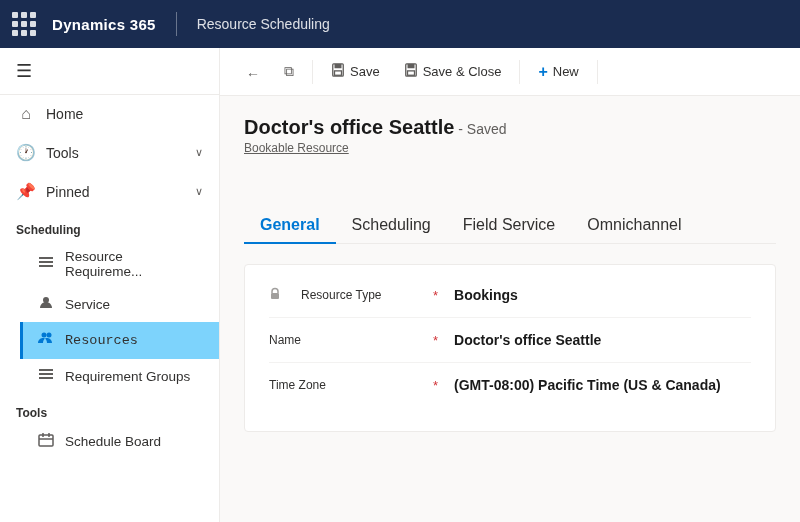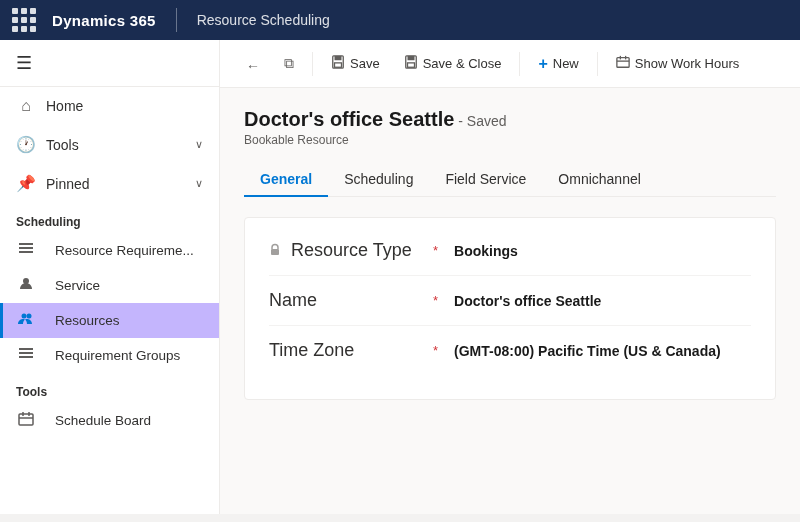--- a/index.html
+++ b/index.html
@@ -2,21 +2,21 @@
 <html><head>
   <meta charset="utf-8">
   <style>
     * { box-sizing: border-box; margin: 0; padding: 0; }
     body { font-family: 'Segoe UI', Arial, sans-serif; font-size: 14px; background: #f3f2f1; width: 800px; height: 522px; overflow: hidden; }
 
     
     .top-bar {
       background: #1a2c50;
       color: white;
-      height: 40px;
+      height: 48px;
       display: flex;
       align-items: center;
       padding: 14px 12px;
       gap: 16px;
     }
     .top-bar-dots {
       display: grid;
       grid-template-columns: repeat(3,6px);
       grid-template-rows: repeat(3,6px);
       gap: 3px;
@@ -87,27 +87,29 @@
       font-weight: 700;
       color: #323130;
       text-transform: none;
     }
     .sidebar-item {
       display: flex;
       align-items: center;
       padding: 8px 16px 8px 14px;
       cursor: pointer;
       color: #323130;
-      gap: 20px;
+      gap: 10px;
       font-size: 13.5px;
       border-left: 3px solid transparent;
+      margin-left: 20px;
     }
     .sidebar-item.active {
       border-left: 3px solid #0078d4;
-      background: #c4b5fd;
+      background: #7dd3fc;
+      font-family: Liberation Mono, monospace;
     }
     .sidebar-item .icon { font-size: 15px; color: #605e5c; width: 18px; text-align: center; }
 
     
     .main-content {
       flex: 1;
       display: flex;
       flex-direction: column;
       background: #faf9f8;
       overflow: hidden;
@@ -154,36 +156,38 @@
     .record-saved {
       font-size: 14px;
       color: #605e5c;
       font-weight: 400;
     }
     .record-subtitle {
       font-size: 12px;
       color: #605e5c;
       margin-top: 2px;
       margin-bottom: 16px;
+      text-decoration: underline;
     }
 
     
     .tabs {
       display: flex;
       gap: 0;
       border-bottom: 1px solid #edebe9;
       margin-bottom: 20px;
     }
     .tab {
       padding: 8px 16px;
       cursor: pointer;
-      font-size: 14px;
+      font-size: 16px;
       color: #323130;
       border-bottom: 2px solid transparent;
       margin-bottom: -1px;
+      margin-top: 37px;
     }
     .tab.active {
       color: #0078d4;
       border-bottom: 2px solid #0078d4;
       font-weight: 600;
     }
 
     
     .form-card {
       background: #fff;
@@ -194,25 +198,25 @@
     .form-field {
       display: flex;
       align-items: center;
       padding: 14px 0;
       border-bottom: 1px solid #f3f2f1;
     }
     .form-field:last-child { border-bottom: none; }
     .field-label {
       display: flex;
       align-items: center;
-      gap: 10px;
+      gap: 20px;
       width: 160px;
       flex-shrink: 0;
       color: #323130;
-      font-size: 18px;
+      font-size: 12px;
     }
     .field-label .lock-icon { font-size: 12px; color: #a19f9d; }
     .field-required {
       color: #d13438;
       margin-left: 4px;
       font-size: 13px;
     }
     .field-value {
       font-size: 14px;
       font-weight: 600;
@@ -345,31 +349,20 @@
             </svg>
         </span>
         <span>Save &amp; Close</span>
       </button>
       <div class="toolbar-divider"></div>
       <button class="toolbar-btn new-btn">
         <span class="btn-icon" style="color:#0078d4;font-weight:700;font-size:16px;">+</span>
         <span>New</span>
       </button>
       <div class="toolbar-divider"></div>
-      <button class="toolbar-btn">
-        <span class="btn-icon">
-          <svg width="14" height="14" viewBox="0 0 16 16" fill="none" stroke="#605e5c" stroke-width="1.5">
-              <rect x="1" y="3" width="14" height="11" rx="1"></rect>
-              <line x1="5" y1="1" x2="5" y2="5"></line>
-              <line x1="11" y1="1" x2="11" y2="5"></line>
-              <line x1="1" y1="7" x2="15" y2="7"></line>
-            </svg>
-        </span>
-        <span>Show Work Hours</span>
-      </button>
     </div>
 
     <div class="form-area">
       <div>
         <span class="record-title">Doctor's office Seattle</span>
         <span class="record-saved">- Saved</span>
       </div>
       <div class="record-subtitle">Bookable Resource</div>
 
       <div class="tabs">

